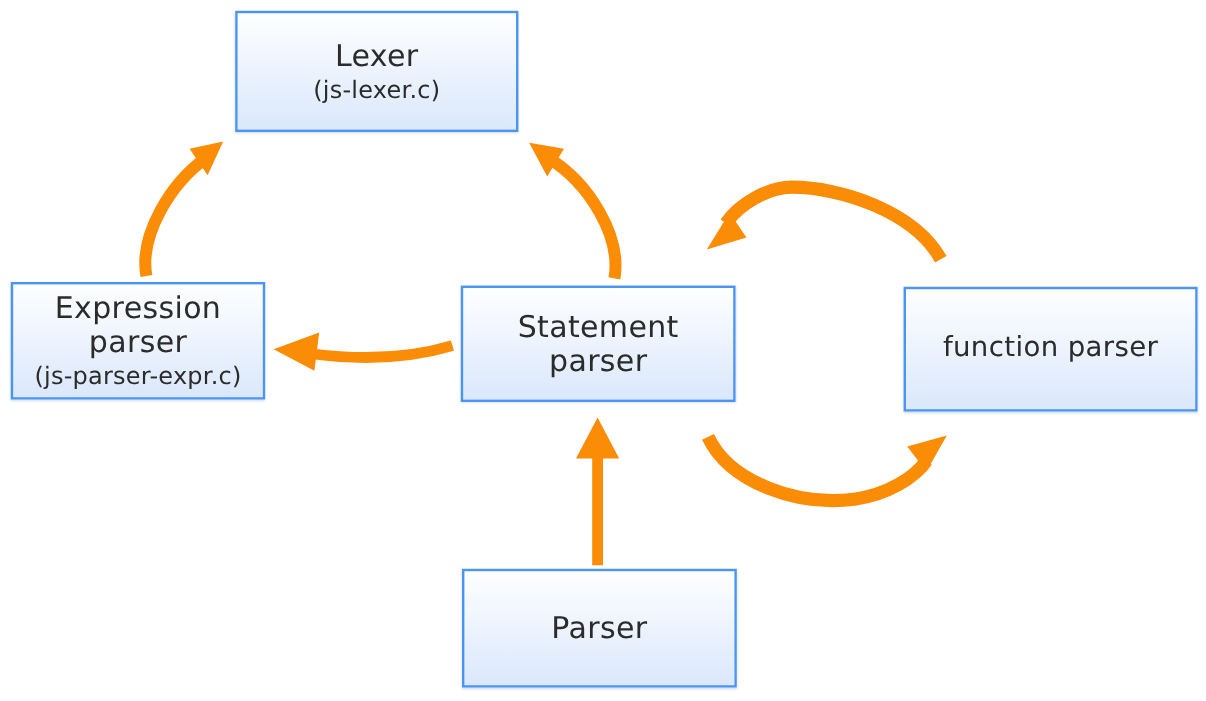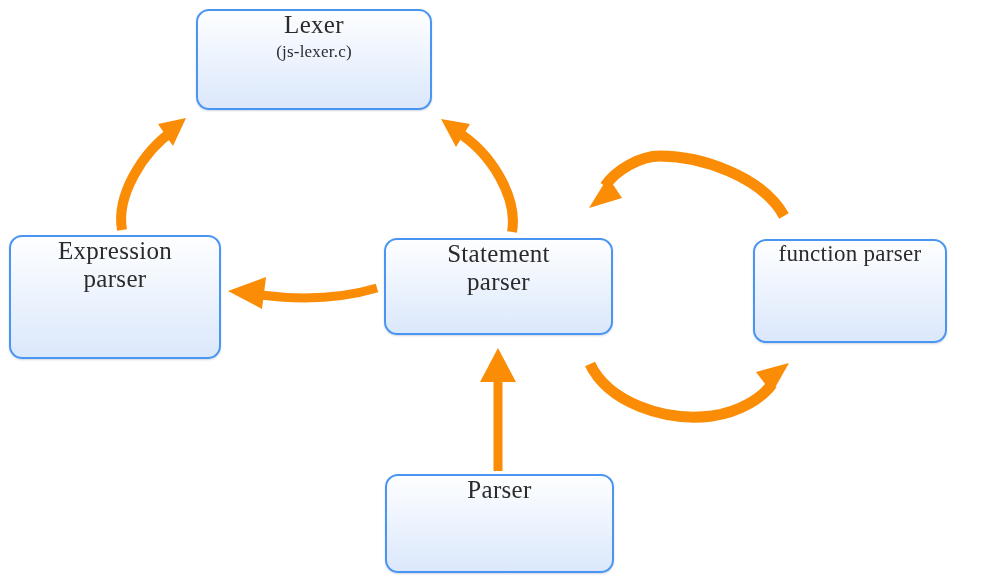--- a/index.html
+++ b/index.html
@@ -14,40 +14,39 @@
     position: relative;
     width: 1005px;
     height: 584px;
     background: #ffffff;
     overflow: hidden;
   }
   .node {
     position: absolute;
     box-sizing: border-box;
     border: 2px solid #4a95f2;
-    border-radius: 13px;
+    border-radius: 0;
     background: linear-gradient(to bottom, #fdfeff 0%, #f2f7fe 35%, #e3edfc 75%, #dbe8fb 100%);
     box-shadow: 0 1px 2px rgba(120,140,170,0.35);
     display: flex;
     flex-direction: column;
     align-items: center;
-    justify-content: flex-start;
+    justify-content: center;
     text-align: center;
     color: #2b2b2b;
     line-height: 1.12;
     z-index: 2;
-    font-family: Liberation Serif, serif;
   }
   .node .title {
     font-size: 25px;
     letter-spacing: 0.3px;
     white-space: pre-line;
   }
   .node .sub {
-    font-size: 17px;
+    font-size: 20px;
     letter-spacing: 0.2px;
     margin-top: 3px;
   }
   .node.small .title { font-size: 23px; }
   .node.small .sub { font-size: 19px; }
 
   #arrows {
     position: absolute;
     left: 0;
     top: 0;
@@ -100,31 +99,32 @@
       <path class="arrow-path" d="M 498 471 L 498 378" stroke-width="9"></path>
       <polygon class="arrow-head" points="498,348 480,382 516,382"></polygon>
     </g>
   </svg>
 
   <div class="node" style="left:196px; top:9px; width:236px; height:101px;">
     <div class="title">Lexer</div>
     <div class="sub">(js-lexer.c)</div>
   </div>
 
-  <div class="node" style="left:9px; top:235px; width:212px; height:124px;">
+  <div class="node" style="left:9px; top:235px; width:212px; height:98px;">
     <div class="title">Expression
 parser</div>
+    <div class="sub">(js-parser-expr.c)</div>
   </div>
 
   <div class="node" style="left:384px; top:238px; width:229px; height:97px;">
     <div class="title">Statement
 parser</div>
   </div>
 
-  <div class="node small" style="left:753px; top:239px; width:194px; height:104px;">
+  <div class="node small" style="left:753px; top:239px; width:245px; height:104px;">
     <div class="title">function parser</div>
   </div>
 
   <div class="node" style="left:385px; top:474px; width:229px; height:99px;">
     <div class="title">Parser</div>
   </div>
 
 </div>
 
 </body></html>

